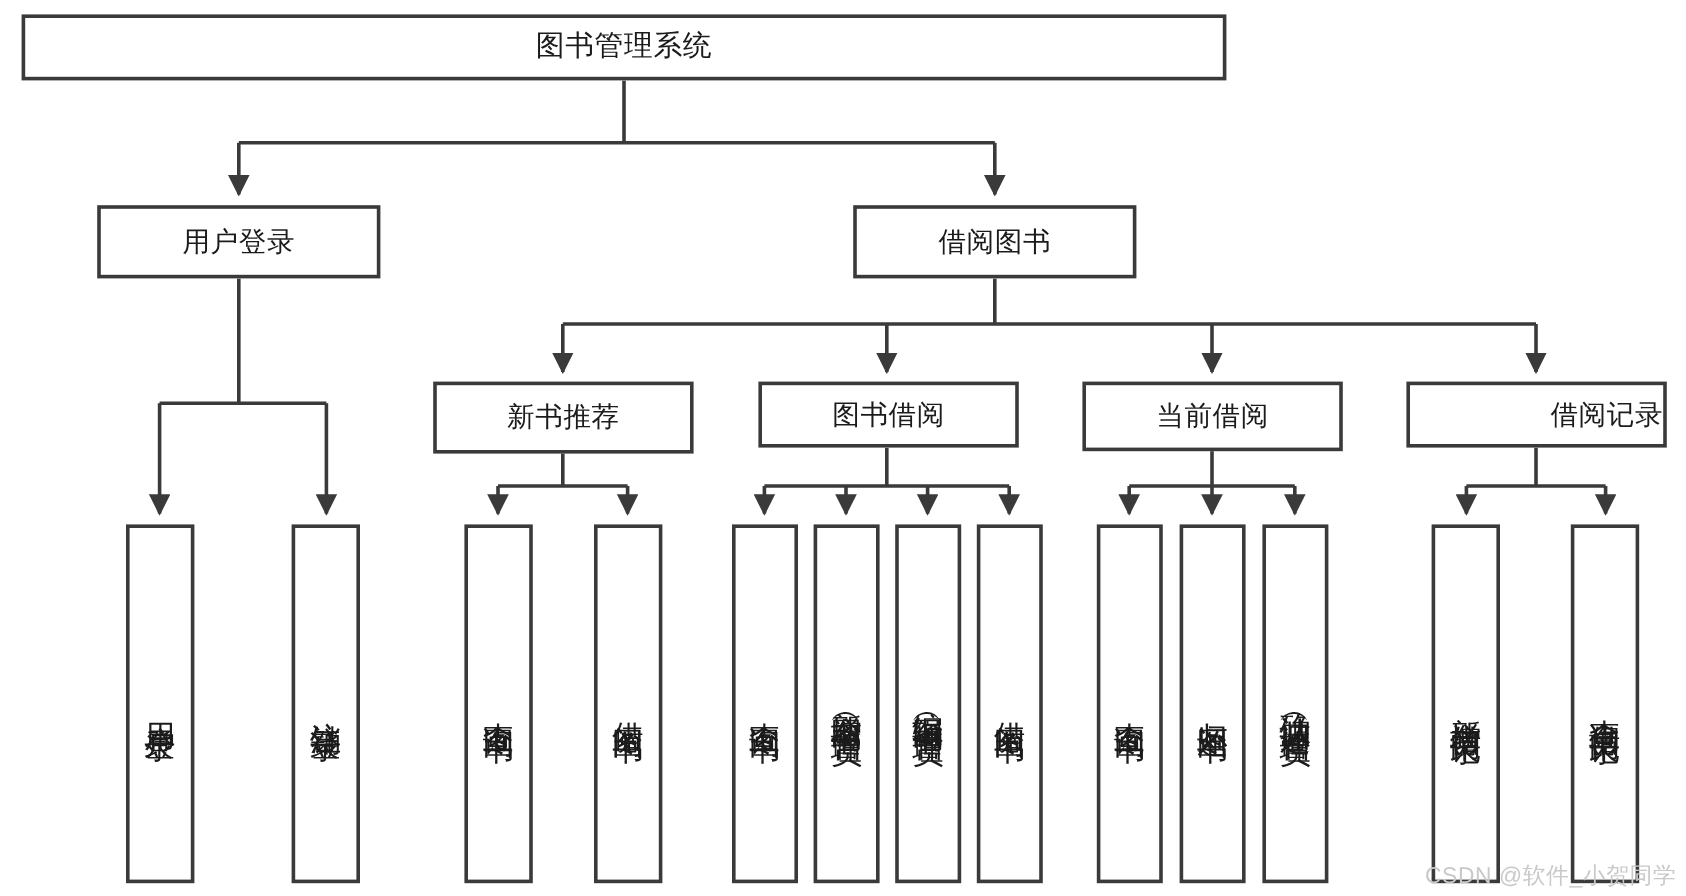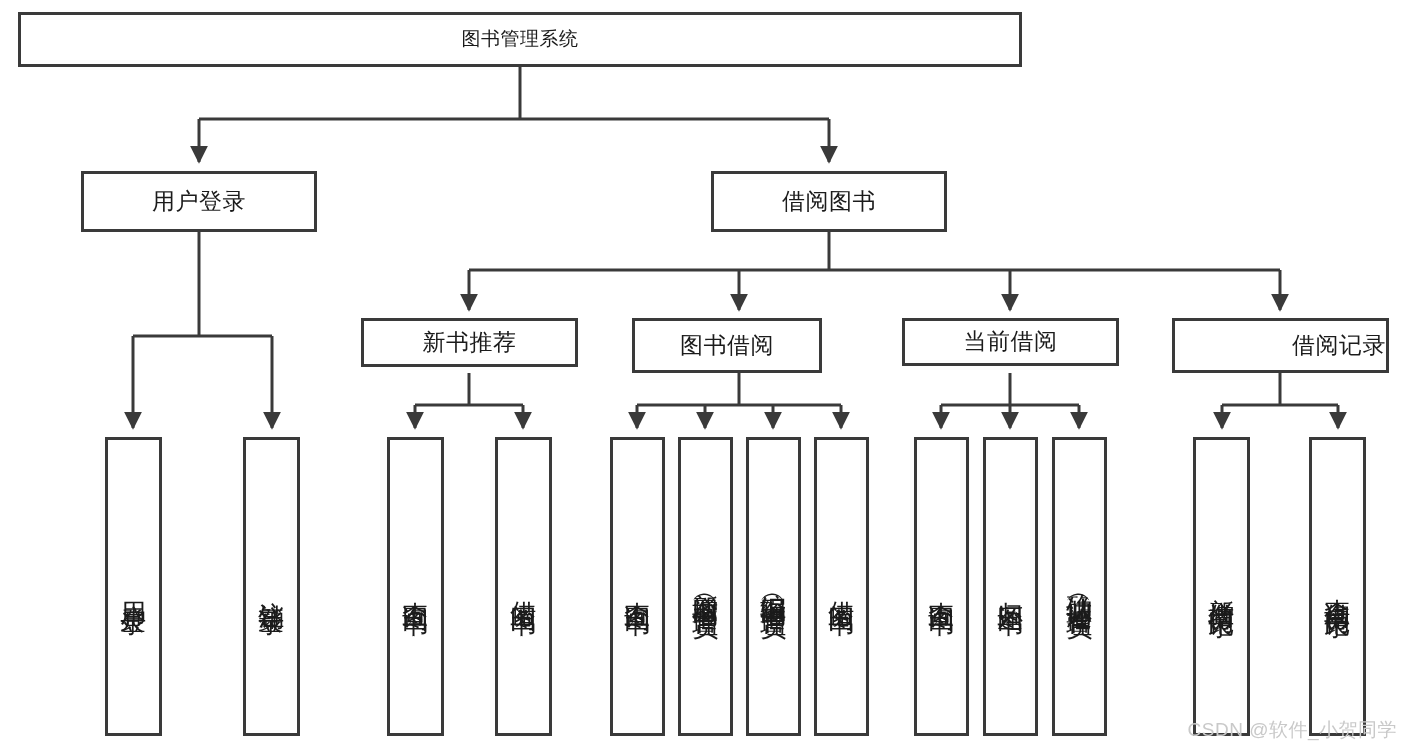--- a/index.html
+++ b/index.html
@@ -44,21 +44,21 @@
   .node .label {
     display: block;
     letter-spacing: 0.5px;
   }
   
   .node.h .label {
     font-size: 23px;
     white-space: nowrap;
   }
   .node.root .label {
-    font-size: 19px;
+    font-size: 24px;
   }
   
   .node.v {
     padding: 4px 0;
     align-items: center;
   }
   .node.v .label {
     writing-mode: vertical-rl;
     text-orientation: upright;
     font-size: 26px;
@@ -138,27 +138,27 @@
     <span class="label">图书管理系统</span>
   </div>
 
   <div class="node h" style="left:81px; top:171px; width:236px; height:61px;">
     <span class="label">用户登录</span>
   </div>
   <div class="node h" style="left:711px; top:171px; width:236px; height:61px;">
     <span class="label">借阅图书</span>
   </div>
 
-  <div class="node h" style="left:361px; top:318px; width:217px; height:49px;">
+  <div class="node h" style="left:361px; top:318px; width:217px; height:60px;">
     <span class="label">新书推荐</span>
   </div>
-  <div class="node h" style="left:632px; top:318px; width:190px; height:55px;">
+  <div class="node h" style="left:632px; top:318px; width:217px; height:55px;">
     <span class="label">图书借阅</span>
   </div>
-  <div class="node h" style="left:902px; top:318px; width:217px; height:48px;">
+  <div class="node h" style="left:902px; top:318px; width:217px; height:58px;">
     <span class="label">当前借阅</span>
   </div>
   <div class="node h" style="left:1172px; top:318px; width:217px; height:55px;justify-content:flex-end;">
     <span class="label">借阅记录</span>
   </div>
 
   <div class="node v" style="left:105px; top:437px; width:57px; height:299px;">
     <span class="label">用户登录</span>
   </div>
   <div class="node v" style="left:243px; top:437px; width:57px; height:299px;">

